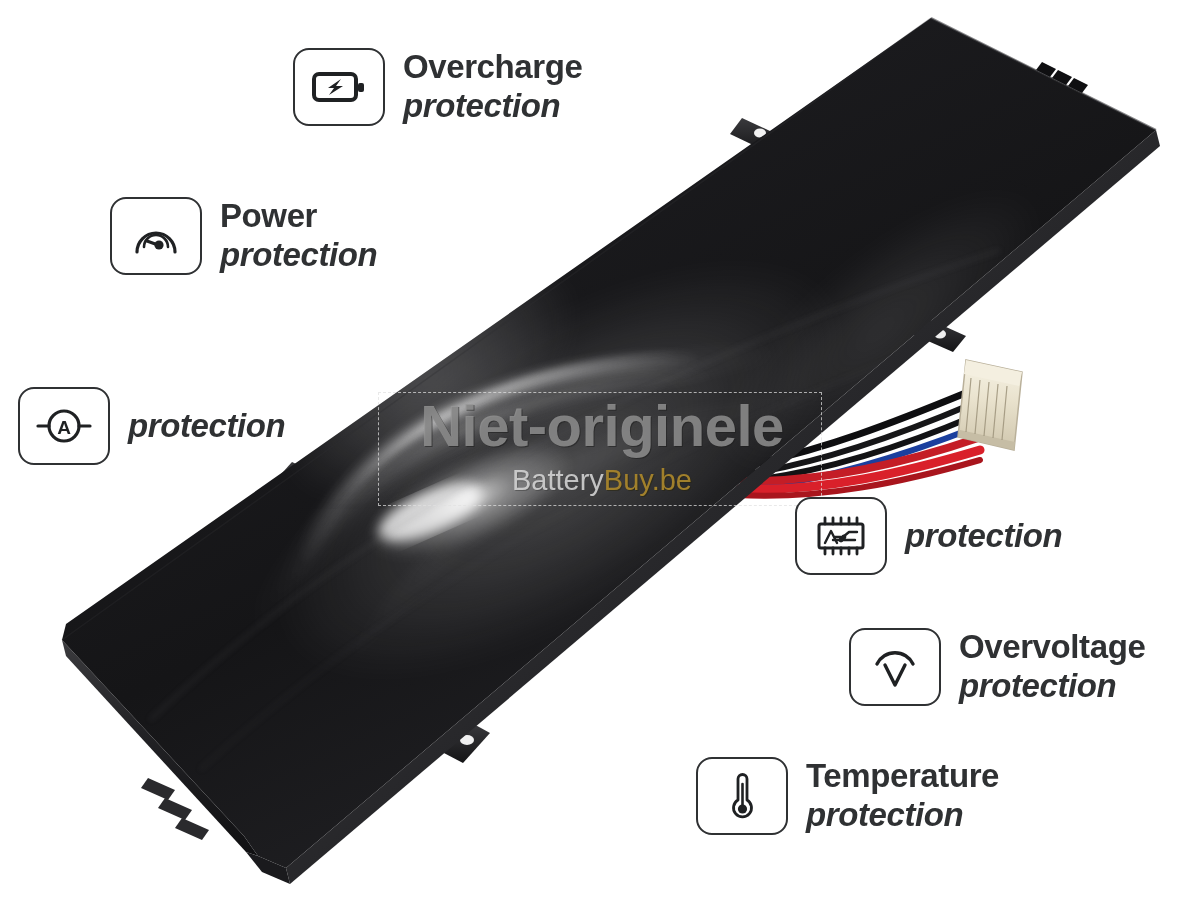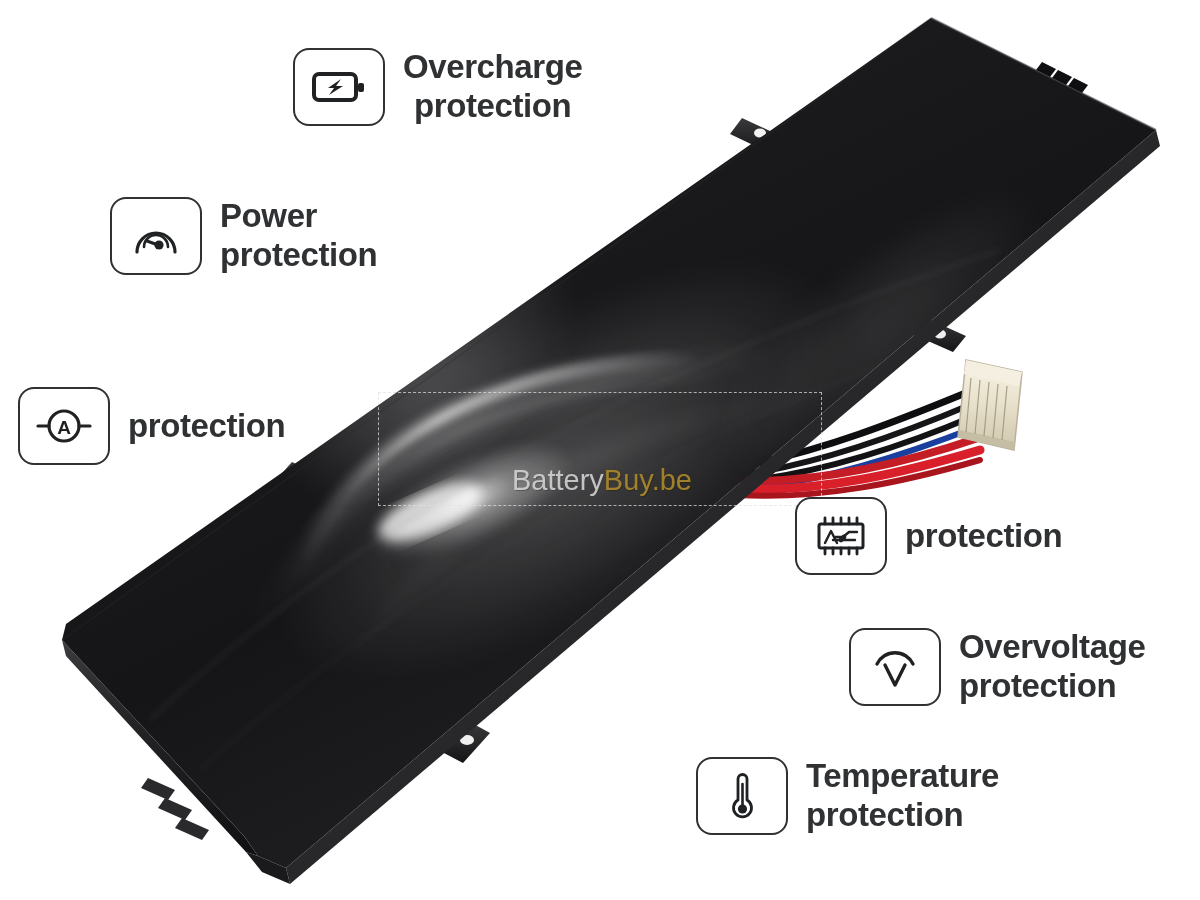--- a/index.html
+++ b/index.html
@@ -93,24 +93,24 @@
   .badge svg { display: block; }
   .flabel {
     margin-left: 18px;
     font-size: 33px;
     line-height: 1.18;
     font-weight: bold;
     color: #2f3133;
     letter-spacing: -0.4px;
     white-space: nowrap;
   }
-  .flabel .l2 { display: block; }
+  .flabel .l2 { display: block; font-style: italic; }
 
   
-  #feat-overcharge   { left: 293px; top: 48px; text-align: center;  }
+  #feat-overcharge   { left: 293px; top: 48px;  }
   #feat-power        { left: 110px; top: 197px; }
   #feat-overcurrent  { left: 18px;  top: 387px; }
   #feat-short        { left: 795px; top: 497px; }
   #feat-overvoltage  { left: 820px; top: 628px; padding-left: 29px; }
   #feat-temperature  { left: 696px; top: 757px; }
 </style>
 </head>
 <body>
 
 <div id="stage">
@@ -265,20 +265,21 @@
 
       <g>
         <path d="M148,778 L175,790 L168,800 L141,788 Z" fill="#2a2a2d"></path>
         <path d="M165,798 L192,810 L185,820 L158,808 Z" fill="#2a2a2d"></path>
         <path d="M182,818 L209,830 L202,840 L175,828 Z" fill="#2a2a2d"></path>
       </g>
     </svg>
   </div>
 
   <div class="wm-box"></div>
+  <div class="wm-main">Niet-originele</div>
   <div class="wm-sub">
     <span class="part-a">Battery</span><span class="part-b">Buy.be</span>
   </div>
 
   <div class="feature" id="feat-overcharge">
     <div class="badge">
       <svg width="54" height="34" viewBox="0 0 54 34">
         <rect x="2" y="4" width="42" height="26" rx="5" ry="5" fill="#fff" stroke="#1f2123" stroke-width="4"></rect>
         <rect x="46" y="13" width="6" height="9" rx="2" ry="2" fill="#1f2123"></rect>
         <path d="M29 9 L16 18 L22 18 L17 25 L31 16 L24 16 Z" fill="#1f2123"></path>

